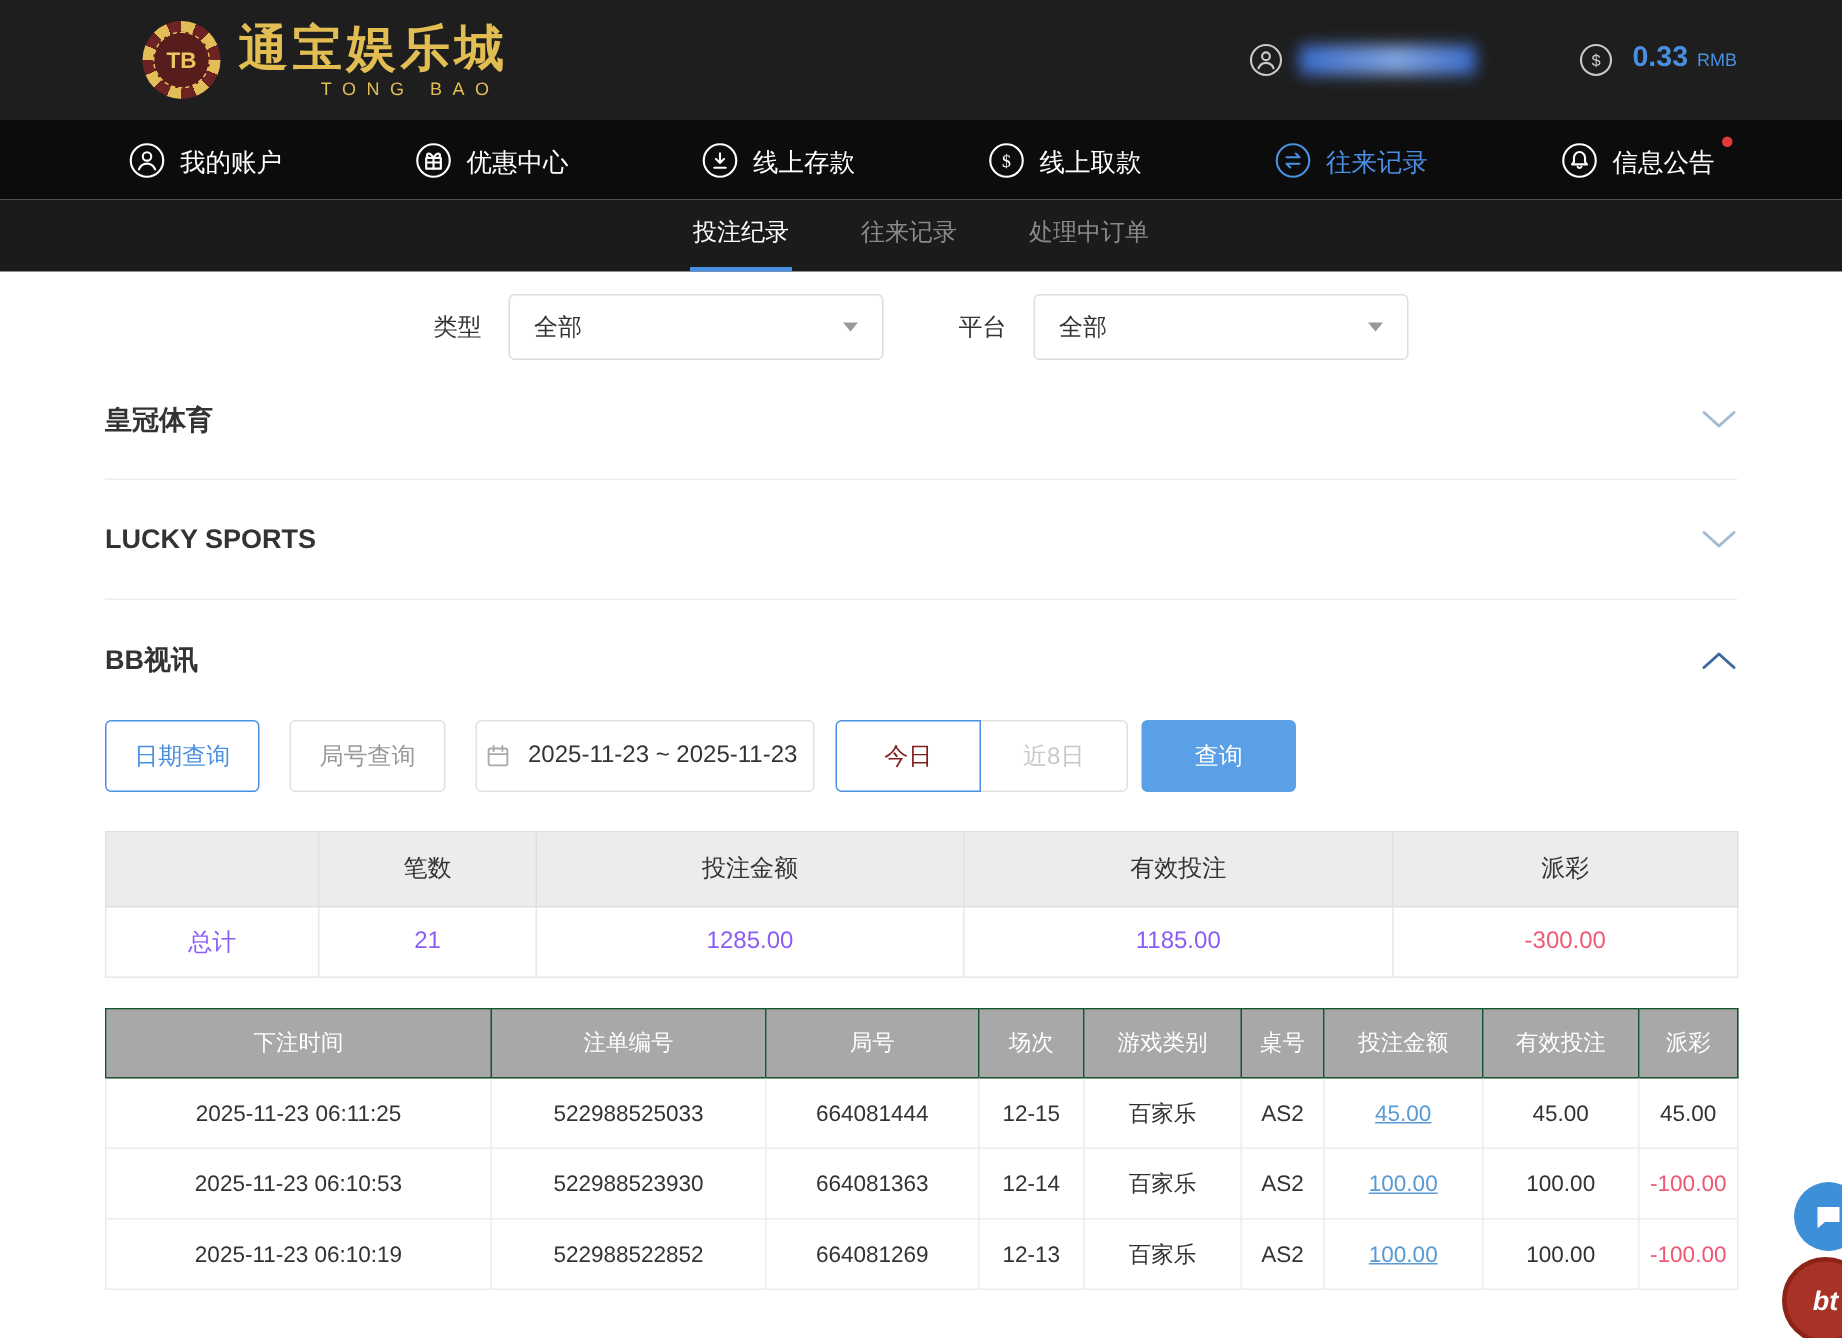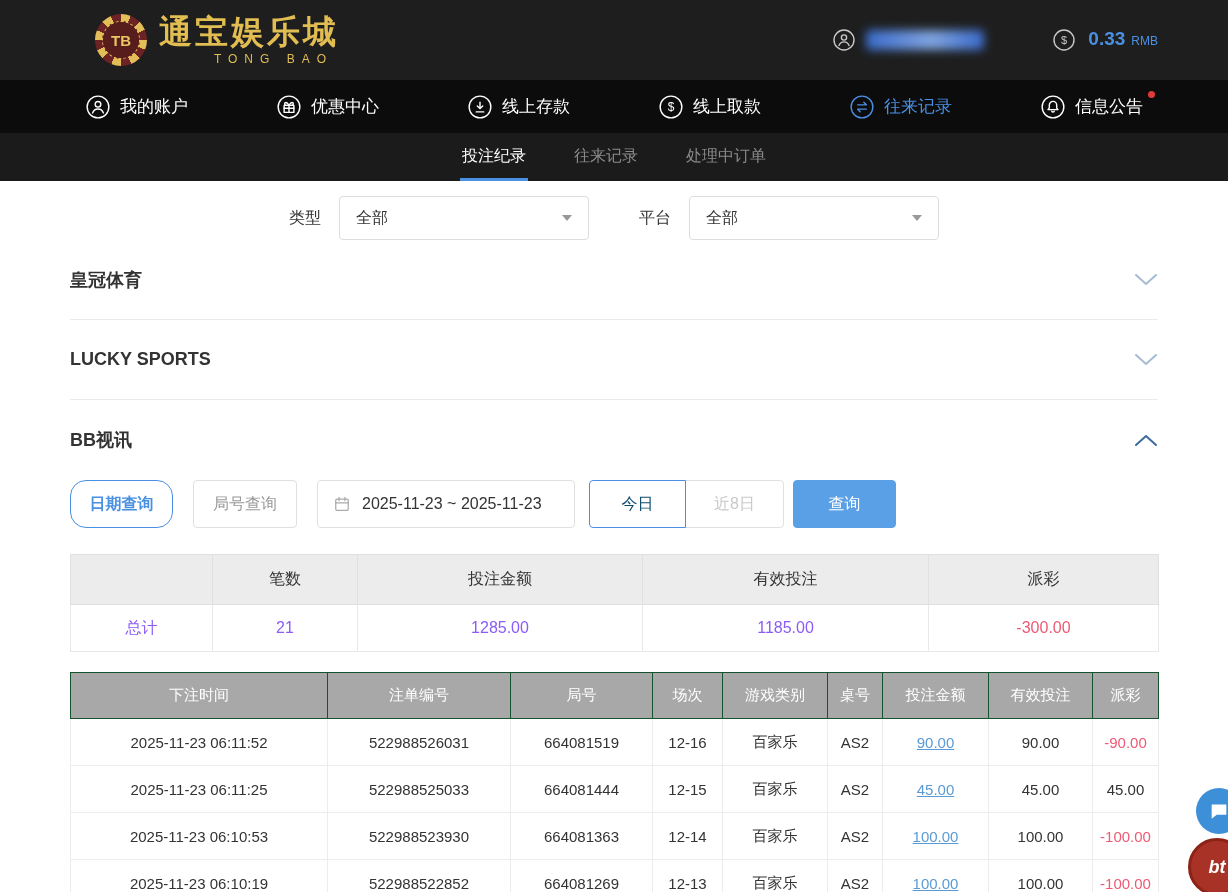--- a/index.html
+++ b/index.html
@@ -24,22 +24,22 @@
   .user-blur { width:118px; height:20px; margin:0 10px; border-radius:4px;
     background:linear-gradient(90deg,#3b6fd4,#86aceb 55%,#3b6fd4); filter:blur(5px); opacity:.95; }
   .balance-group { display:flex; align-items:baseline; margin-left:58px; }
   .balance-group .hdr-icon { align-self:center; margin-right:12px; }
   .balance-value { color:#4a90e2; font-size:19px; font-weight:bold; }
   .balance-cur { color:#4a90e2; font-size:12px; margin-left:6px; }
 
   
   .nav-bar { height:53px; background:#0c0c0c; display:flex; align-items:center;
     justify-content:space-between; padding:0 85px; }
-  .nav-item { display:flex; align-items:center; gap:9px; color:#fff; font-size:17px;
-    cursor:pointer; position:relative; }
+  .nav-item { display:flex; align-items:flex-end; gap:9px; color:#fff; font-size:17px;
+    cursor:pointer; position:relative;font-family:Liberation Serif, serif; }
   .nav-item.active { color:#4a90e2; }
   .nav-icon { width:26px; height:26px; display:inline-flex; }
   .nav-icon svg { width:26px; height:26px; fill:none; stroke:currentColor; stroke-width:1.3;
     stroke-linecap:round; stroke-linejoin:round; }
   .nav-badge { position:absolute; top:-3px; right:-12px; width:7px; height:7px;
     border-radius:50%; background:#e03a3a; }
 
   
   .subtab-bar { height:48px; background:#1b1b1b; display:flex; justify-content:center; gap:44px; }
   .subtab { color:#8a8a8a; font-size:16px; line-height:45px; cursor:pointer;
@@ -63,34 +63,34 @@
   .chev { margin-left:auto; cursor:pointer; display:inline-flex; }
   .chev svg { width:24px; height:14px; fill:none; stroke-width:2; stroke-linecap:round; stroke-linejoin:round; }
   .chev-down svg { stroke:#a6bbd2; }
   .chev-up svg { stroke:#3d6b9e; }
 
   
   .query-bar { display:flex; align-items:center; }
   .btn { height:48px; background:#fff; border:1px solid #e0e0e0; border-radius:4px;
     font-size:16px; color:#999; text-align:center; cursor:pointer;
     display:inline-flex; align-items:center; justify-content:center; }
-  .btn-date-query { width:103px; color:#4a90e2; border-color:#4a90e2; font-weight:bold;border-radius:16px; }
+  .btn-date-query { width:103px; color:#4a90e2; border-color:#4a90e2; font-weight:normal; }
   .btn-round-query { width:104px; margin-left:20px; }
-  .date-input { width:258px; height:48px; margin-left:20px; border:1px solid #e0e0e0;
-    border-radius:4px; display:flex; align-items:center; padding:0 14px; cursor:pointer; background:#fff; }
+  .date-input { width:226px; height:48px; margin-left:20px; border:1px solid #e0e0e0;
+    border-radius:4px; display:flex; align-items:center; padding:0 4px; cursor:pointer; background:#fff; }
   .cal-icon { width:20px; height:20px; margin-right:10px; }
   .cal-icon svg { width:20px; height:20px; fill:none; stroke:#aaa; stroke-width:1.5; stroke-linecap:round; }
   .date-text { font-size:16px; color:#333; }
   .seg { display:flex; margin-left:14px; }
   .seg-btn { width:99px; height:48px; background:#fff; border:1px solid #e0e0e0;
     color:#c9c9c9; font-size:16px; display:flex; align-items:center; justify-content:center;
     margin-left:-1px; cursor:pointer; }
   .seg-btn:first-child { margin-left:0; width:97px; border-radius:4px 0 0 4px; }
   .seg-btn:last-child { border-radius:0 4px 4px 0; }
-  .seg-btn.active { color:#0c4a6e; border-color:#4a90e2; position:relative; z-index:1; }
+  .seg-btn.active { color:#7f1d1d; border-color:#4a90e2; position:relative; z-index:1; }
   .btn-search { width:103px; margin-left:9px; background:#5aa0e6; border-color:#5aa0e6;
     color:#fff; }
 
   
   table { border-collapse:collapse; table-layout:fixed; }
   .summary-table { width:1088px; margin-top:26px; }
   .summary-table th { height:50px; background:#ececec; border:1px solid #e0e0e0;
     font-size:16px; color:#333; font-weight:normal; text-align:center; }
   .summary-table td { height:47px; border:1px solid #e8e8e8; font-size:16px; color:#8b5cf6;
     text-align:center; background:#fff; }
@@ -328,31 +328,20 @@
           <th>场次</th>
           <th>游戏类别</th>
           <th>桌号</th>
           <th>投注金额</th>
           <th>有效投注</th>
           <th>派彩</th>
         </tr>
       </thead>
     <tbody>
         <tr>
-          <td>2025-11-23 06:11:52</td>
-          <td>522988526031</td>
-          <td>664081519</td>
-          <td>12-16</td>
-          <td>百家乐</td>
-          <td>AS2</td>
-          <td><span class="amt-link">90.00</span></td>
-          <td>90.00</td>
-          <td class="neg">-90.00</td>
-        </tr>
-        <tr>
           <td>2025-11-23 06:11:25</td>
           <td>522988525033</td>
           <td>664081444</td>
           <td>12-15</td>
           <td>百家乐</td>
           <td>AS2</td>
           <td><span class="amt-link">45.00</span></td>
           <td>45.00</td>
           <td>45.00</td>
         </tr>

